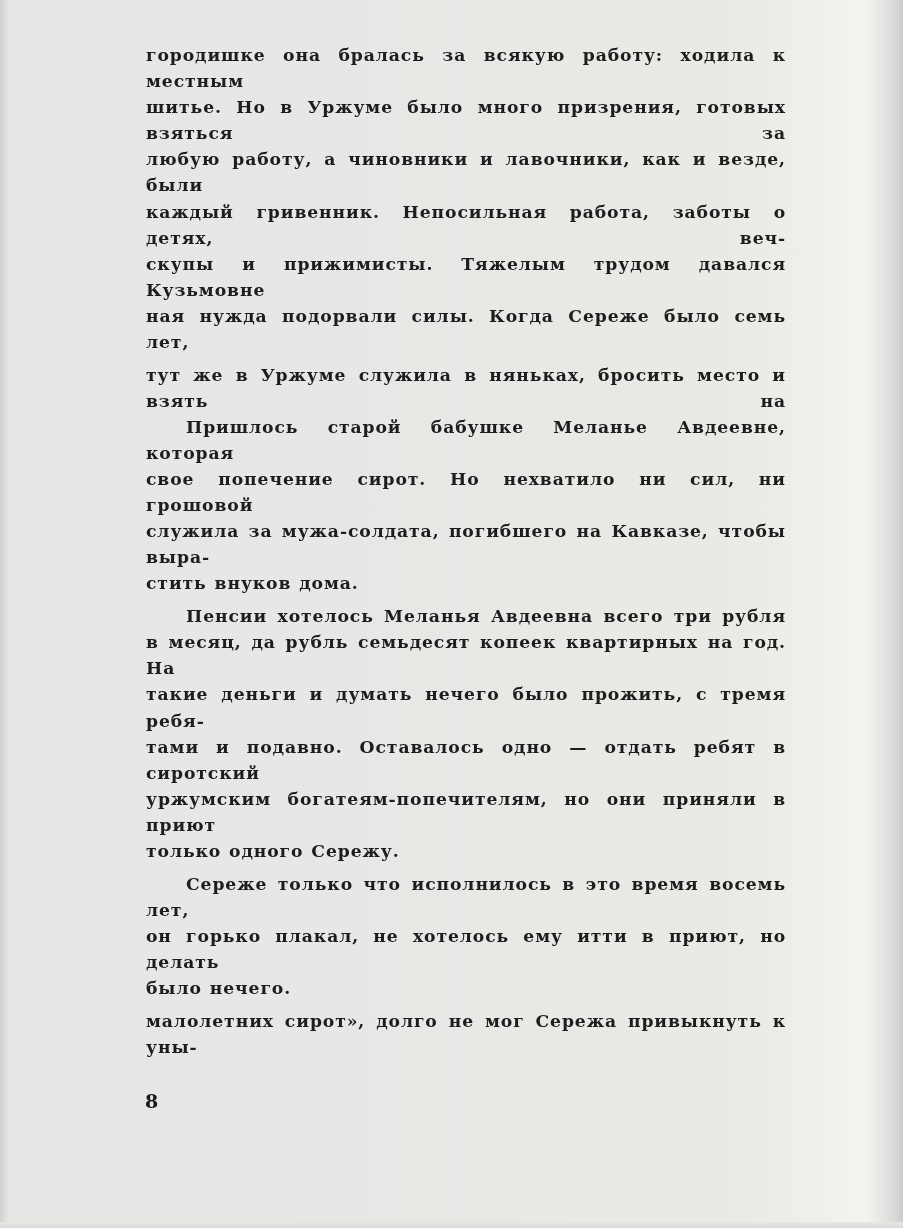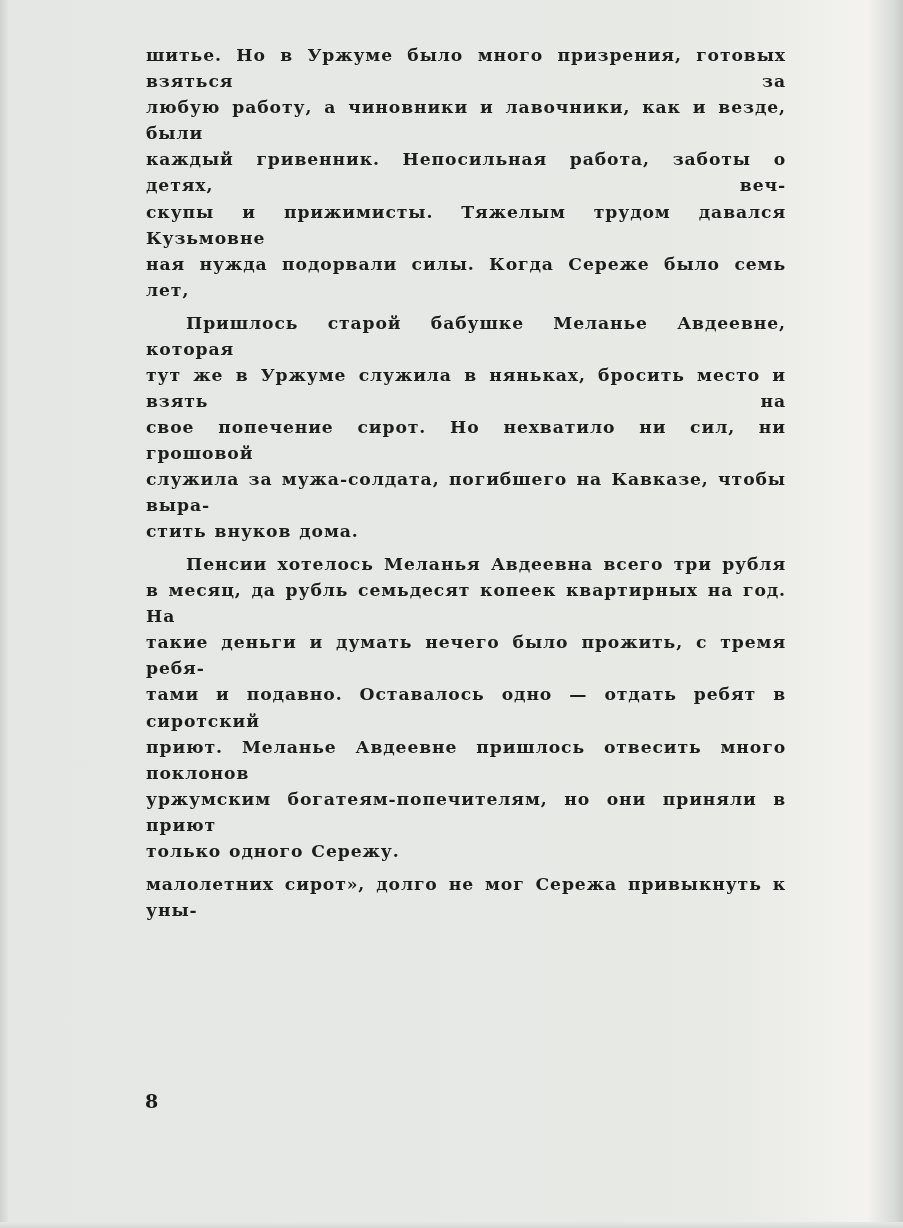--- a/index.html
+++ b/index.html
@@ -71,45 +71,50 @@
   </style>
 </head>
 <body>
 
 <div class="left-edge"></div>
 <div class="bottom-edge"></div>
 
 <div class="page">
 
   <div class="para">
+    <span class="line">городишке она бралась за всякую работу: ходила к местным</span>
     <span class="line">шитье. Но в Уржуме было много призрения, готовых взяться за</span>
     <span class="line">любую работу, а чиновники и лавочники, как и везде, были</span>
     <span class="line">каждый гривенник. Непосильная работа, заботы о детях, веч-</span>
     <span class="line">скупы и прижимисты. Тяжелым трудом давался Кузьмовне</span>
     <span class="line">ная нужда подорвали силы. Когда Сереже было семь лет,</span>
   </div>
 
   <div class="para">
+    <span class="line">тут же в Уржуме служила в няньках, бросить место и взять на</span>
     <span class="line indent">Пришлось старой бабушке Меланье Авдеевне, которая</span>
-    <span class="line">тут же в Уржуме служила в няньках, бросить место и взять на</span>
     <span class="line">свое попечение сирот. Но нехватило ни сил, ни грошовой</span>
     <span class="line">служила за мужа-солдата, погибшего на Кавказе, чтобы выра-</span>
     <span class="line last">стить внуков дома.</span>
   </div>
 
   <div class="para">
     <span class="line indent">Пенсии хотелось Меланья Авдеевна всего три рубля</span>
     <span class="line">в месяц, да рубль семьдесят копеек квартирных на год. На</span>
     <span class="line">такие деньги и думать нечего было прожить, с тремя ребя-</span>
     <span class="line">тами и подавно. Оставалось одно — отдать ребят в сиротский</span>
-    <span class="line">приют. Меланье Авдеевне пришлось отвесить много поклонов</span>
     <span class="line">уржумским богатеям-попечителям, но они приняли в приют</span>
     <span class="line last">только одного Сережу.</span>
   </div>
 
+  <div class="para">
+    <span class="line indent">Сереже только что исполнилось в это время восемь лет,</span>
+    <span class="line">он горько плакал, не хотелось ему итти в приют, но делать</span>
+    <span class="line last">было нечего.</span>
+  </div>
 
   <div class="para">
     <span class="line">малолетних сирот», долго не мог Сережа привыкнуть к уны-</span>
 
   </div>
 
 </div>
 
 <div class="page-number">8</div>
 

